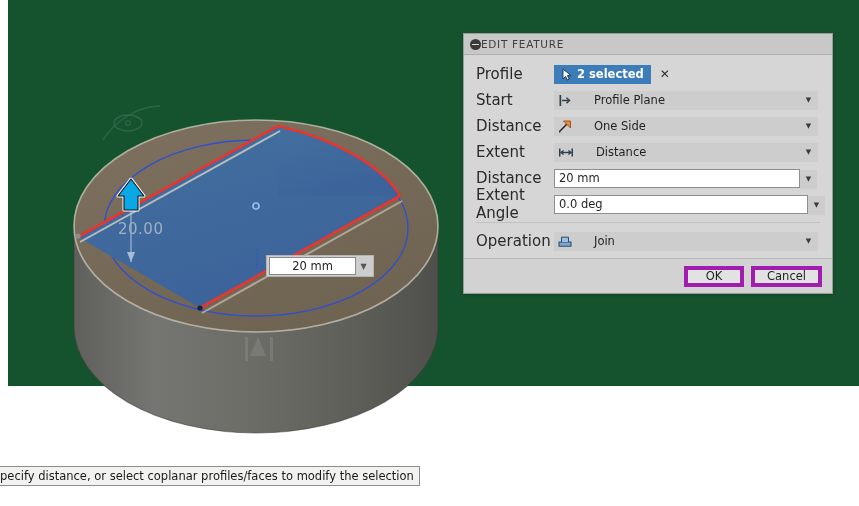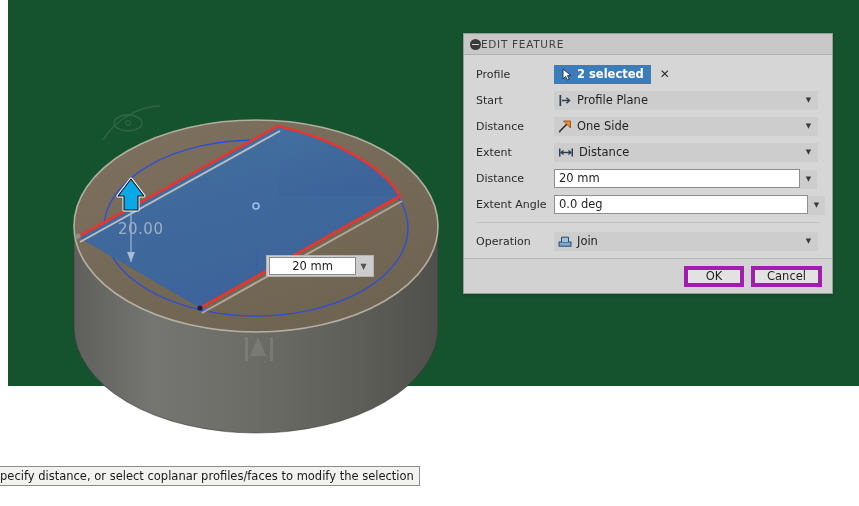--- a/index.html
+++ b/index.html
@@ -118,37 +118,37 @@
   }
   .row {
     display: flex;
     align-items: center;
     height: 26px;
     padding: 0 14px 0 12px;
   }
   .row .lbl {
     width: 78px;
     flex: 0 0 78px;
-    font-size: 11px;
+    font-size: 15px;
     color: #2a2a2a;
   }
   .ctrl {
     flex: 1 1 auto;
     height: 19px;
     display: flex;
     align-items: center;
     box-sizing: border-box;
     position: relative;
   }
   
   .combo {
     background: #cdcdcd;
     border: 1px solid #cdcdcd;
     padding-left: 3px;
-    gap: 5px;
+    gap: 22px;
   }
   .combo .cap {
     font-size: 11.5px;
     color: #1f1f1f;
   }
   
   .textfield {
     background: #ffffff;
     border: 1px solid #8e8e8e;
     padding-left: 4px;

